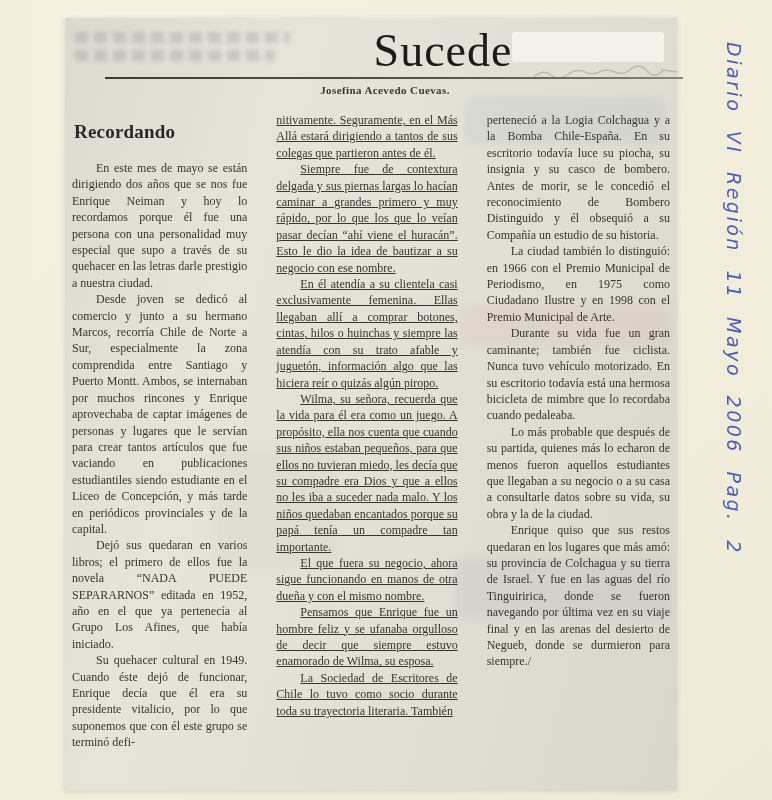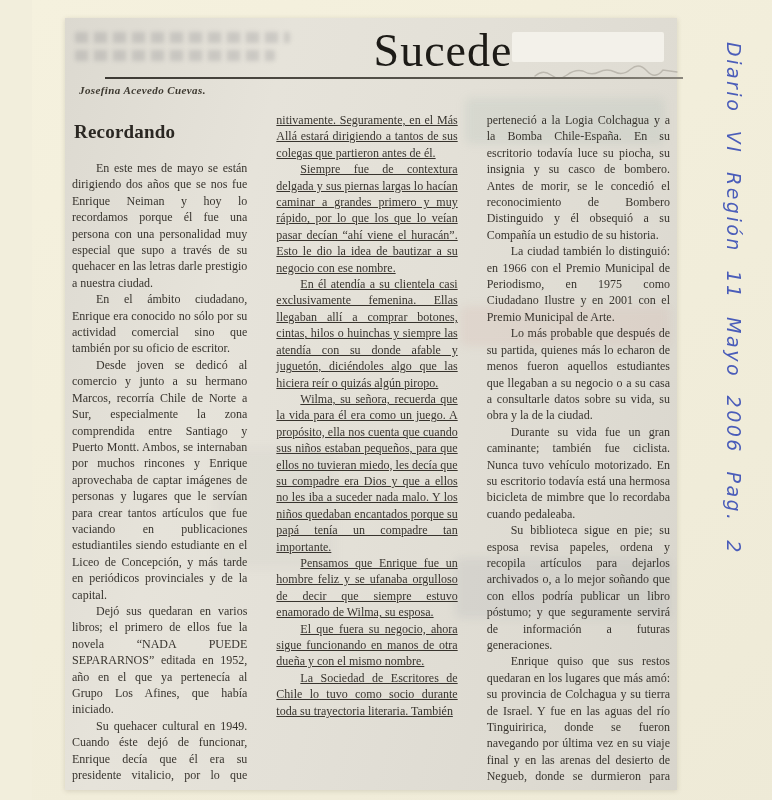--- a/index.html
+++ b/index.html
@@ -25,22 +25,22 @@
     position:absolute;top:6px;left:0;width:612px;text-align:center;
     font-size:46px;font-weight:normal;color:#1d1b17;letter-spacing:1px;
     transform:translateX(72px);
     font-family:"Liberation Serif", serif;
   }
   .rule{
     position:absolute;top:59px;left:40px;width:578px;height:2px;
     background:linear-gradient(90deg,#3d3a34 0%,#55524a 55%,#6b675e 80%,#8a867c 100%);
   }
   .byline{
-    position:absolute;top:66px;left:0;width:612px;
-    font-size:11px;font-style:italic;font-weight:bold;color:#3c382f;
+    position:absolute;top:66px;left:0;width:612px;text-align:center;
+    font-size:11px;font-weight:bold;color:#3c382f;
     letter-spacing:.4px;transform:translateX(14px);
   }
   
   .cols{
     position:absolute;top:94px;left:7px;width:598px;height:672px;
     display:flex;gap:29px;overflow:hidden;
   }
   .col{
     font-size:12px;line-height:16.4px;text-align:justify;
     color:#38342e;hyphens:auto;-webkit-hyphens:auto;
@@ -105,42 +105,40 @@
 
     <div class="byline">Josefina Acevedo Cuevas.</div>
 
     <div class="cols">
 
       <div class="col col1">
         <div class="headline">
           <div>Recordando</div>
         </div>
         <p>En este mes de mayo se están dirigiendo dos años que se nos fue Enrique Neiman y hoy lo recordamos porque él fue una persona con una personalidad muy especial que supo a través de su quehacer en las letras darle prestigio a nuestra ciudad.</p>
-        <p>En el ámbito ciudadano, Enrique era conocido no sólo por su actividad comercial sino que también por su oficio de escritor.</p>
         <p>Desde joven se dedicó al comercio y junto a su hermano Marcos, recorría Chile de Norte a Sur, especialmente la zona comprendida entre Santiago y Puerto Montt. Ambos, se internaban por muchos rincones y Enrique aprovechaba de captar imágenes de personas y lugares que le servían para crear tantos artículos que fue vaciando en publicaciones estudiantiles siendo estudiante en el Liceo de Concepción, y más tarde en periódicos provinciales y de la capital.</p>
         <p>Dejó sus quedaran en varios libros; el primero de ellos fue la novela “NADA PUEDE SEPARARNOS” editada en 1952, año en el que ya pertenecía al Grupo Los Afines, que había iniciado.</p>
         <p>Su quehacer cultural en 1949. Cuando éste dejó de funcionar, Enrique decía que él era su presidente vitalicio, por lo que suponemos que con él este grupo se terminó defi-</p>
       </div>
 
       <div class="col col2">
         <p class="cont">nitivamente. Seguramente, en el Más Allá estará dirigiendo a tantos de sus colegas que partieron antes de él.</p>
         <p>Siempre fue de contextura delgada y sus piernas largas lo hacían caminar a grandes primero y muy rápido, por lo que los que lo veían pasar decían “ahí viene el huracán”. Esto le dio la idea de bautizar a su negocio con ese nombre.</p>
-        <p>En él atendía a su clientela casi exclusivamente femenina. Ellas llegaban allí a comprar botones, cintas, hilos o huinchas y siempre las atendía con su donde afable y juguetón, diciéndoles algo que las hiciera reír o quizás algún piropo.</p>
+        <p>En él atendía a su clientela casi exclusivamente femenina. Ellas llegaban allí a comprar botones, cintas, hilos o huinchas y siempre las atendía con su trato afable y juguetón, información algo que las hiciera reír o quizás algún piropo.</p>
         <p>Wilma, su señora, recuerda que la vida para él era como un juego. A propósito, ella nos cuenta que cuando sus niños estaban pequeños, para que ellos no tuvieran miedo, les decía que su compadre era Dios y que a ellos no les iba a suceder nada malo. Y los niños quedaban encantados porque su papá tenía un compadre tan importante.</p>
+        <p>El que fuera su negocio, ahora sigue funcionando en manos de otra dueña y con el mismo nombre.</p>
         <p>Pensamos que Enrique fue un hombre feliz y se ufanaba orgulloso de decir que siempre estuvo enamorado de Wilma, su esposa.</p>
-        <p>El que fuera su negocio, ahora sigue funcionando en manos de otra dueña y con el mismo nombre.</p>
         <p>La Sociedad de Escritores de Chile lo tuvo como socio durante toda su trayectoria literaria. También</p>
       </div>
 
       <div class="col col3">
         <p class="cont">perteneció a la Logia Colchagua y a la Bomba Chile-España. En su escritorio todavía luce su piocha, su insignia y su casco de bombero. Antes de morir, se le concedió el reconocimiento de Bombero Distinguido y él obsequió a su Compañía un estudio de su historia.</p>
-        <p>La ciudad también lo distinguió: en 1966 con el Premio Municipal de Periodismo, en 1975 como Ciudadano Ilustre y en 2001 con el Premio Municipal de Arte.</p>
+        <p>La ciudad también lo distinguió: en 1966 con el Premio Municipal de Periodismo, en 1975 como Ciudadano Ilustre y en 1998 con el Premio Municipal de Arte.</p>
+        <p>Durante su vida fue un gran caminante; también fue ciclista. Nunca tuvo vehículo motorizado. En su escritorio todavía está una hermosa bicicleta de mimbre que lo recordaba cuando pedaleaba.</p>
         <p>Lo más probable que después de su partida, quienes más lo echaron de menos fueron aquellos estudiantes que llegaban a su negocio o a su casa a consultarle datos sobre su vida, su obra y la de la ciudad.</p>
-        <p>Durante su vida fue un gran caminante; también fue ciclista. Nunca tuvo vehículo motorizado. En su escritorio todavía está una hermosa bicicleta de mimbre que lo recordaba cuando pedaleaba.</p>
-        <p>Su biblioteca sigue en pie; su esposa revisa papeles, ordena y recopila artículos para dejarlos archivados o, a lo mejor soñando que con ellos podría publicar un libro póstumo; y que seguramente servirá de información a futuras generaciones.</p>
         <p>Enrique quiso que sus restos quedaran en los lugares que más amó: su provincia de Colchagua y su tierra de Israel. Y fue en las aguas del río Tinguiririca, donde se fueron navegando por última vez en su viaje final y en las arenas del desierto de Negueb, donde se durmieron para siempre./</p>
       </div>
 
     </div>
   </div>
 
   <div class="margin-note">Diario VI Región 11 Mayo 2006 Pag. 2</div>
 
 </div>
 

